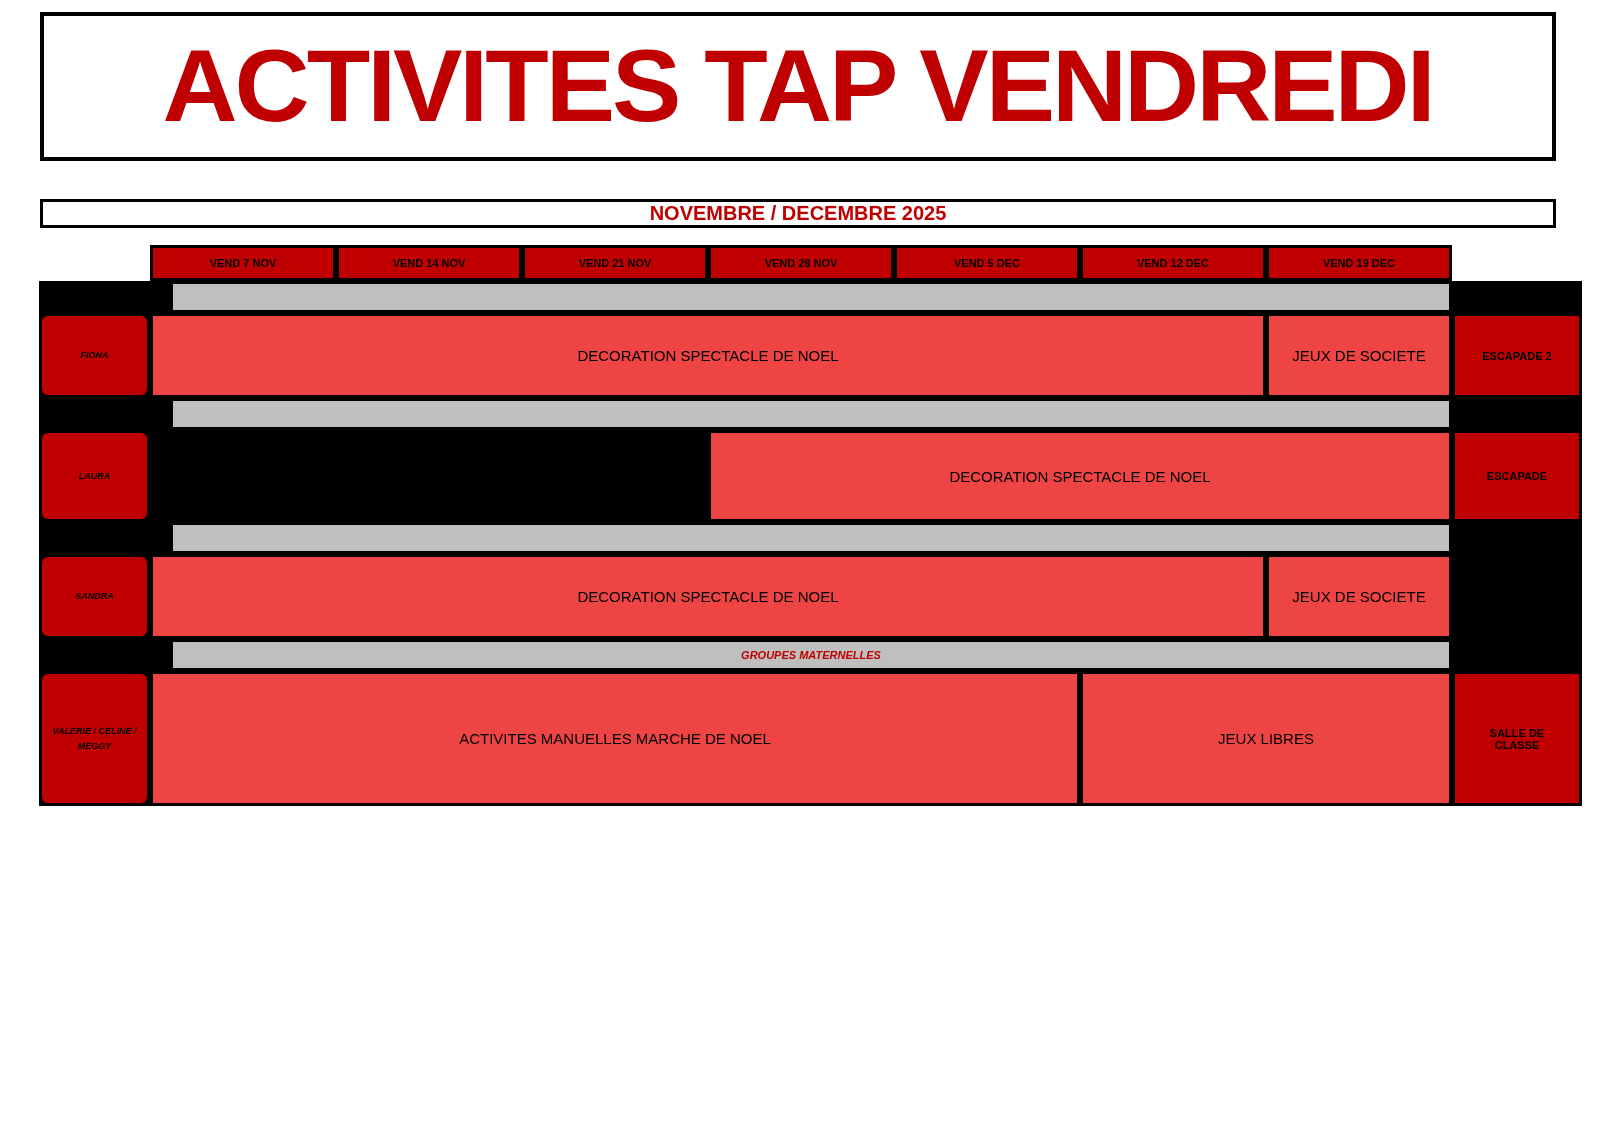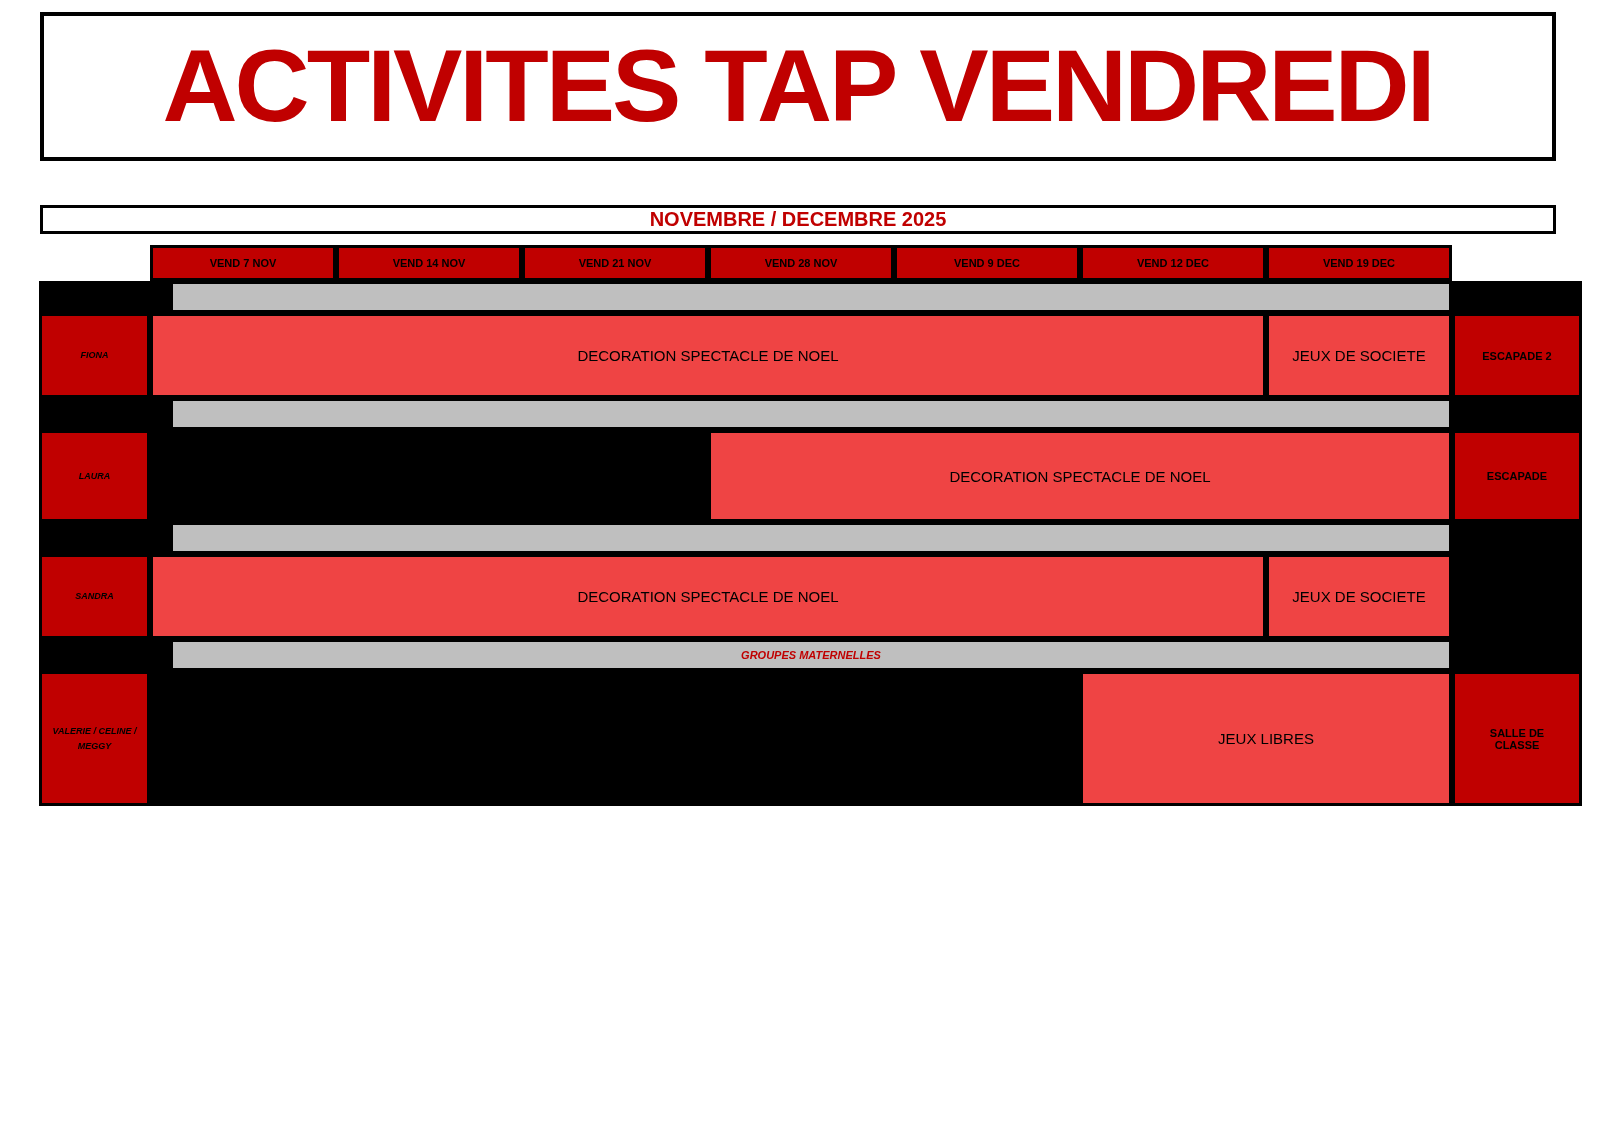--- a/index.html
+++ b/index.html
@@ -10,21 +10,21 @@
   .title-box{
     position:absolute;left:40px;top:12px;width:1516px;height:149px;
     border:4px solid #000;box-sizing:border-box;background:#fff;
     display:flex;align-items:center;justify-content:center;
   }
   .title-text{
     color:#C00000;font-weight:bold;font-size:102px;letter-spacing:-3px;
     white-space:nowrap;transform:scaleX(1.02);
   }
   .subtitle-box{
-    position:absolute;left:40px;top:205px;width:1516px;height:29px;
+    position:absolute;left:40px;top:199px;width:1516px;height:29px;
     border:3px solid #000;box-sizing:border-box;background:#fff;
     display:flex;align-items:center;justify-content:center;
   }
   .subtitle-text{color:#C00000;font-weight:bold;font-size:20px;white-space:nowrap;}
   .schedule-grid{
     position:absolute;left:42px;top:248px;
     display:grid;
     grid-template-columns:105px repeat(7,180px) 124px;
     grid-template-rows:30px 26px 79px 26px 86px 26px 79px 26px 129px;
     gap:6px;
@@ -33,21 +33,21 @@
   .backdrop-body{grid-row:2/10;grid-column:1/10;background:#000;margin:-3px;}
   .cell{
     display:flex;align-items:center;justify-content:center;
     text-align:center;overflow:hidden;
   }
   .red{background:#C00000;}
   .black{background:#000000;}
   .gray{background:#BFBFBF;margin-left:20px;}
   .white{background:#ef4444;}
   .date-label{font-size:11px;font-weight:bold;color:#000;}
-  .leader-label{font-size:9px;font-weight:bold;font-style:italic;color:#000;padding:0 8px;line-height:1.6;}
+  .leader-label{font-size:9px;font-weight:bold;font-style:italic;color:#000;padding:0 8px;line-height:1.6;border-radius:6px;}
   .room-label{font-size:11px;font-weight:bold;color:#000;padding:0 12px;}
   .activity-label{font-size:15px;color:#000;}
   .section-label{font-size:11px;font-weight:bold;font-style:italic;color:#C00000;}
 </style>
 </head>
 <body>
 
 <div class="title-box">
   <div class="title-text">ACTIVITES TAP VENDREDI</div>
 </div>
@@ -57,21 +57,21 @@
 </div>
 
 <div class="schedule-grid">
   <div class="backdrop-header"></div>
   <div class="backdrop-body"></div>
 
   <div class="cell red date-label" style="grid-row:1;grid-column:2">VEND 7 NOV</div>
   <div class="cell red date-label" style="grid-row:1;grid-column:3">VEND 14 NOV</div>
   <div class="cell red date-label" style="grid-row:1;grid-column:4">VEND 21 NOV</div>
   <div class="cell red date-label" style="grid-row:1;grid-column:5">VEND 28 NOV</div>
-  <div class="cell red date-label" style="grid-row:1;grid-column:6">VEND 9 DEC</div>
+  <div class="cell red date-label" style="grid-row:1;grid-column:6">VEND 5 DEC</div>
   <div class="cell red date-label" style="grid-row:1;grid-column:7">VEND 12 DEC</div>
   <div class="cell red date-label" style="grid-row:1;grid-column:8">VEND 19 DEC</div>
 
   <div class="cell black" style="grid-row:2;grid-column:1"></div>
   <div class="cell gray" style="grid-row:2;grid-column:2/9"></div>
   <div class="cell black" style="grid-row:2;grid-column:9"></div>
 
   <div class="cell red leader-label" style="grid-row:3;grid-column:1">FIONA</div>
   <div class="cell white activity-label" style="grid-row:3;grid-column:2/span 6">DECORATION SPECTACLE DE NOEL</div>
   <div class="cell white activity-label" style="grid-row:3;grid-column:8">JEUX DE SOCIETE</div>
@@ -91,15 +91,16 @@
 
   <div class="cell red leader-label" style="grid-row:7;grid-column:1">SANDRA</div>
   <div class="cell white activity-label" style="grid-row:7;grid-column:2/span 6">DECORATION SPECTACLE DE NOEL</div>
   <div class="cell white activity-label" style="grid-row:7;grid-column:8">JEUX DE SOCIETE</div>
 
   <div class="cell black" style="grid-row:8;grid-column:1"></div>
   <div class="cell gray section-label" style="grid-row:8;grid-column:2/9">GROUPES MATERNELLES</div>
   <div class="cell black" style="grid-row:8;grid-column:9"></div>
 
   <div class="cell red leader-label" style="grid-row:9;grid-column:1">VALERIE / CELINE / MEGGY</div>
+  <div class="cell white activity-label" style="grid-row:9;grid-column:2/span 5">ACTIVITES MANUELLES MARCHE DE NOEL</div>
   <div class="cell white activity-label" style="grid-row:9;grid-column:7/span 2">JEUX LIBRES</div>
   <div class="cell red room-label" style="grid-row:9;grid-column:9">SALLE DE CLASSE</div>
 </div>
 
 </body></html>

